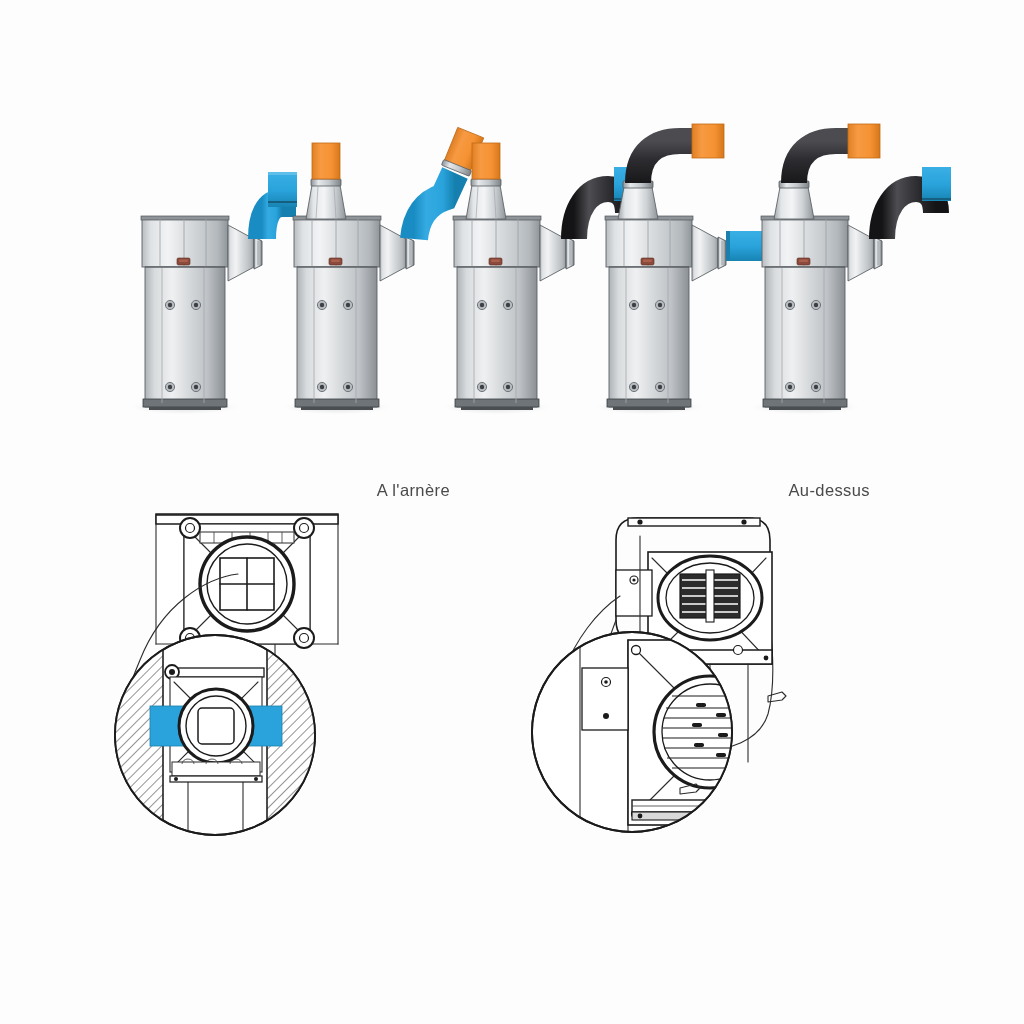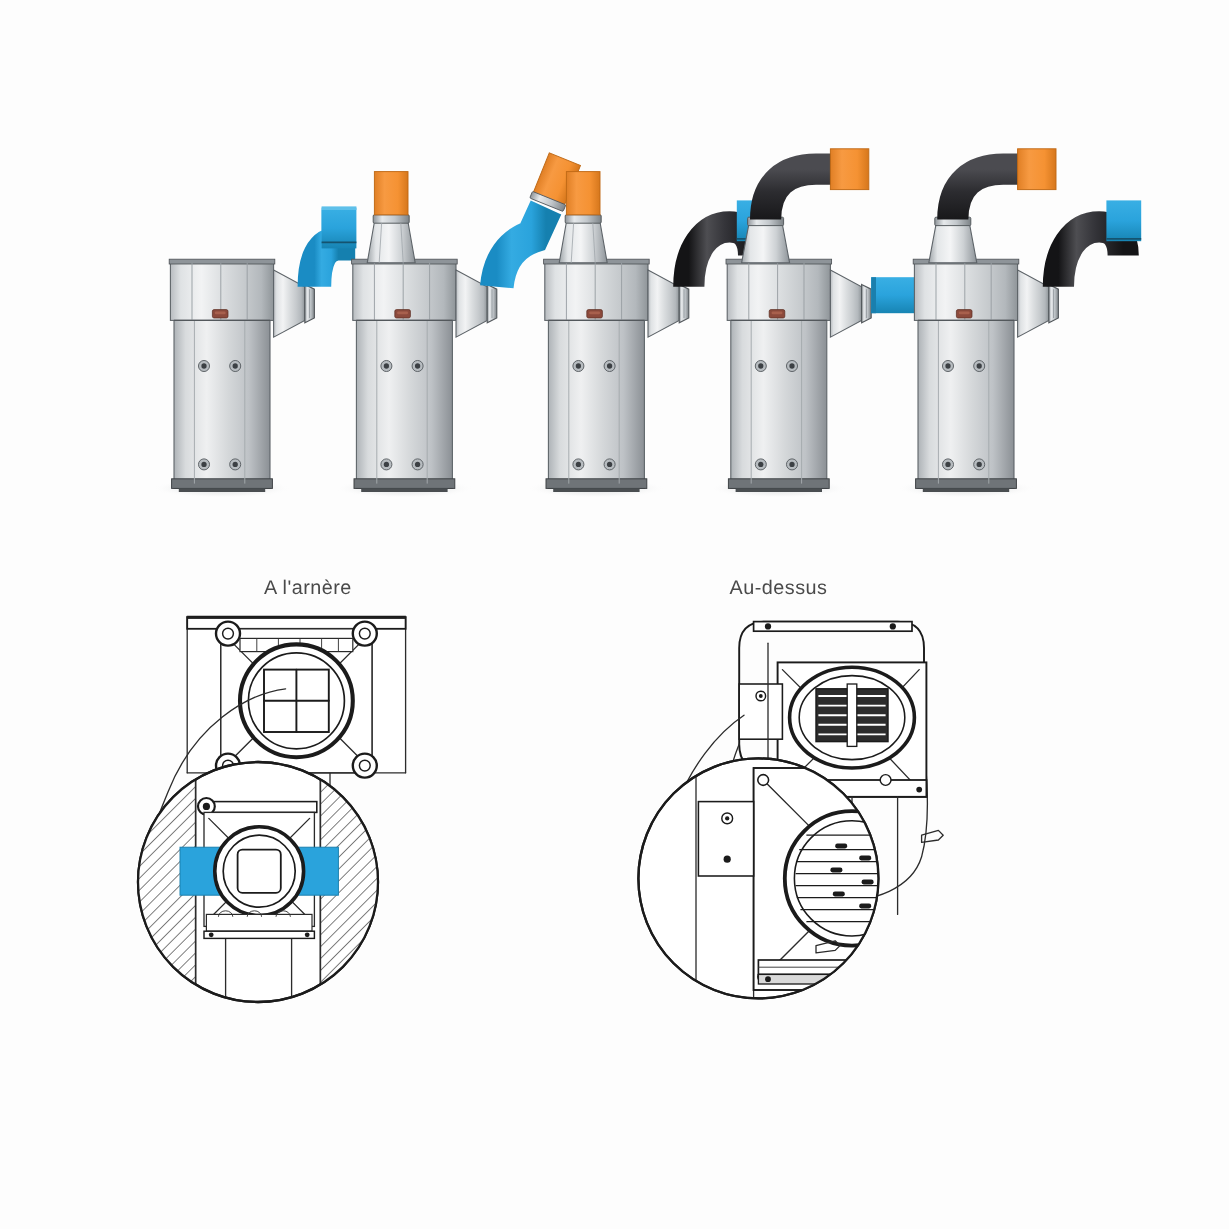--- a/index.html
+++ b/index.html
@@ -22,25 +22,25 @@
     width: 1024px;
     height: 1024px;
   }
   .caption {
     position: absolute;
     font-family: "Liberation Sans", sans-serif;
     font-size: 16.5px;
     color: #4a4a4a;
     letter-spacing: 0.4px;
     white-space: nowrap;
-    text-align: left;
+    text-align: right;
     -webkit-font-smoothing: antialiased;
   }
   #cap-left  { left: 220px; top: 481px; width: 230px; }
-  #cap-right { left: 608px; top: 481px; width: 230px; }
+  #cap-right { left: 640px; top: 481px; width: 230px; }
 
   svg { display: block; }
   .ln   { fill: none; stroke: #1b1b1b; stroke-width: 1.6; stroke-linecap: round; stroke-linejoin: round; }
   .ln-t { fill: none; stroke: #2c2c2c; stroke-width: 1.1; stroke-linecap: round; stroke-linejoin: round; }
   .ln-h { fill: none; stroke: #3a3a3a; stroke-width: 0.8; }
   .fw   { fill: #ffffff; }
 </style>
 </head>
 <body>
 

